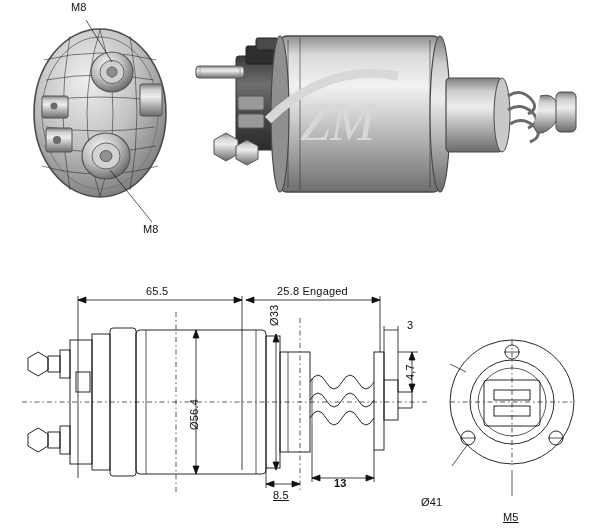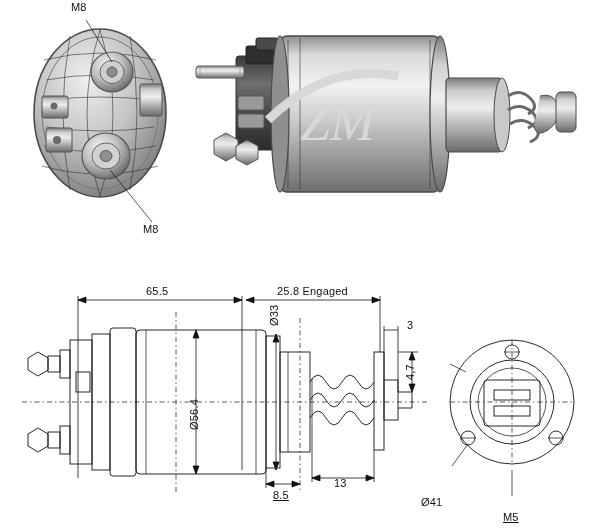--- a/index.html
+++ b/index.html
@@ -228,18 +228,18 @@
 
   <div class="lbl" style="left:71px;top:1px;">M8</div>
   <div class="lbl" style="left:143px;top:223px;">M8</div>
 
   <div class="lbl" style="left:146px;top:285px;">65.5</div>
   <div class="lbl" style="left:277px;top:285px;">25.8 Engaged</div>
   <div class="lbl" style="left:268px;top:326px;transform:rotate(-90deg);transform-origin:left top;">Ø33</div>
   <div class="lbl" style="left:188px;top:430px;transform:rotate(-90deg);transform-origin:left top;">Ø56.4</div>
   <div class="lbl" style="left:407px;top:319px;">3</div>
   <div class="lbl" style="left:404px;top:380px;transform:rotate(-90deg);transform-origin:left top;">4,7</div>
-  <div class="lbl" style="left:334px;top:477px;">13</div>
+  <div class="lbl" style="left:334px;top:477px;font-weight:bold;">13</div>
   <div class="lbl" style="left:273px;top:489px;text-decoration:underline;">8.5</div>
   <div class="lbl" style="left:421px;top:496px;">Ø41</div>
   <div class="lbl" style="left:503px;top:511px;text-decoration:underline;">M5</div>
 
 </div>
 
 </body></html>

